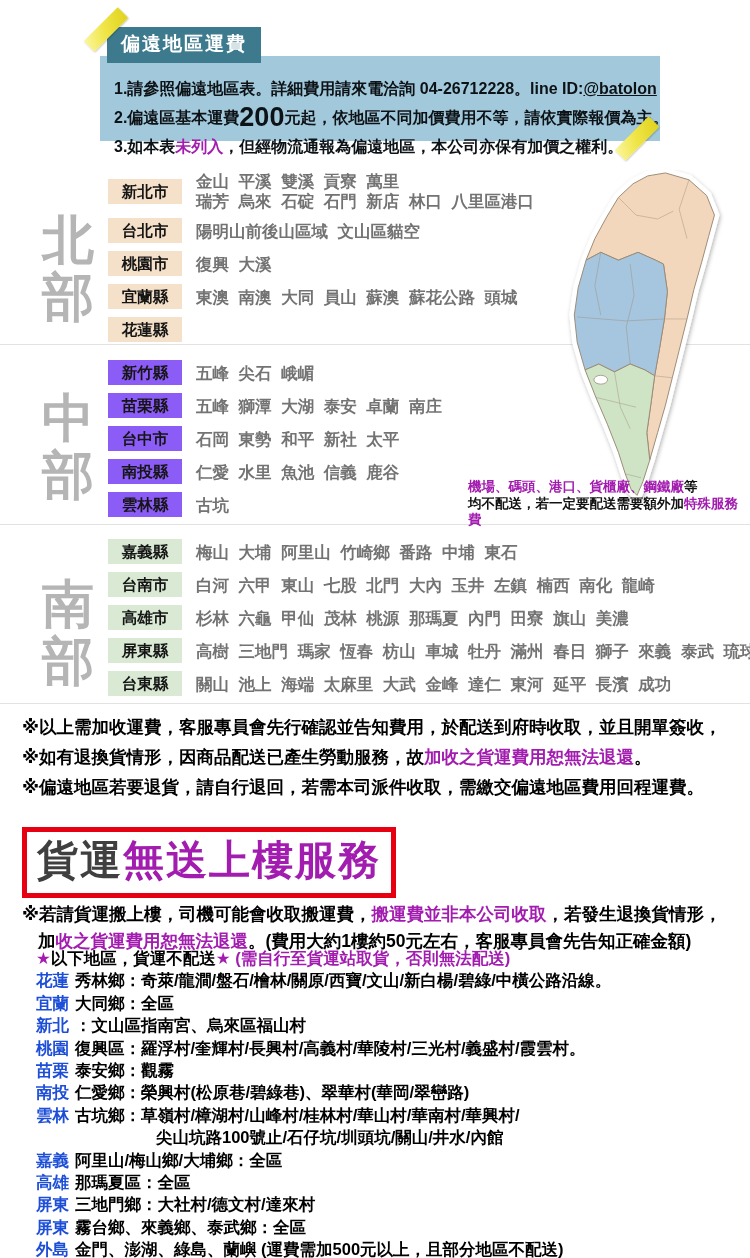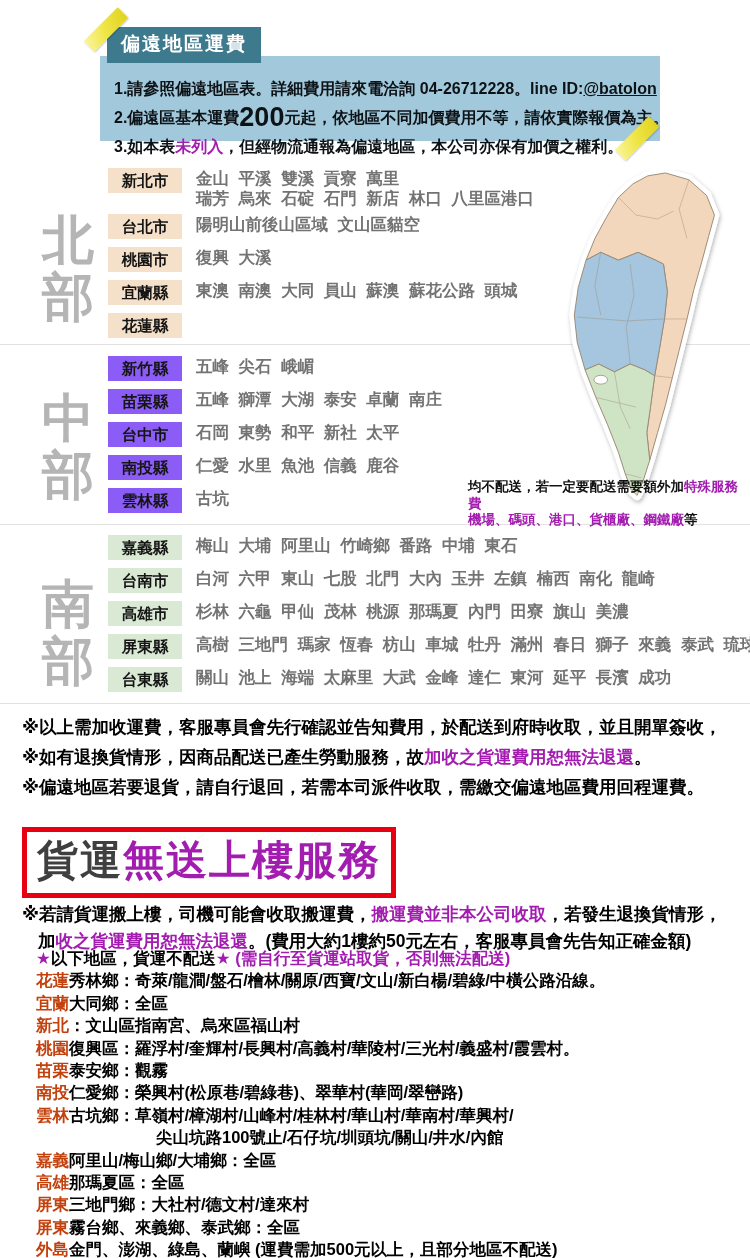--- a/index.html
+++ b/index.html
@@ -20,21 +20,21 @@
   .lineid{text-decoration:underline}
   .vlabel{position:absolute;left:42px;width:56px;font-size:52px;line-height:57px;font-weight:700;
           color:#b5b5b5;word-break:break-all;z-index:1}
   #vlabel-north{top:212px}
   #vlabel-central{top:390px}
   #vlabel-south{top:576px}
   .sec{position:absolute;left:108px;z-index:1}
   #sec-north{top:168px;width:600px}
   #sec-central{top:356px;width:600px}
   #sec-south{top:535px;width:640px}
-  .row{display:flex;height:33px;white-space:nowrap}
+  .row{display:flex;align-items:center;height:33px;white-space:nowrap}
   .row.tall{height:46px}
   .chip{flex:0 0 74px;height:25px;line-height:25px;text-align:center;font-size:15.5px;
         font-weight:700;color:#151515;margin-right:14px}
   .chip-n{background:#f5e1c9}
   .chip-c{background:#8b5cf6}
   .chip-s{background:#d9e9d4}
   .towns{font-size:16.5px;font-weight:600;color:#737373;word-spacing:5px;line-height:20px}
   .divider{position:absolute;left:0;width:750px;height:1px;background:#e2e2e2;z-index:0}
   #div1{top:344px}#div2{top:524px}#div3{top:703px}
   #map-wrap{position:absolute;left:540px;top:170px;width:196px;height:343px;z-index:2}
@@ -45,21 +45,21 @@
   .note{font-size:17.5px;font-weight:700;color:#000;line-height:26px;white-space:nowrap}
   .note-cont{padding-left:16px}
   .mt{margin-top:4px}
   #banner{position:absolute;left:22px;top:827px;border:5px solid #e60012;padding:1px 10px 5px;
           font-size:41px;font-weight:700;letter-spacing:2px;white-space:nowrap;z-index:1}
   #banner .dark{color:#3f3f3f}
   #upstairs{position:absolute;left:22px;top:901px;width:720px;z-index:1}
   #upstairs .note{line-height:27px}
   #nd{position:absolute;left:36px;top:947px;width:714px;z-index:1}
   .nd-line{font-size:16.5px;font-weight:700;line-height:22.4px;color:#000;white-space:nowrap}
-  .nd-region{color:#c2410c;}
+  .nd-region{color:#1d4ed8;margin-right:6px}
   .nd-indent{padding-left:120px}
   #nd-title{font-size:16.5px;font-weight:700;line-height:22.4px;white-space:nowrap}
 </style>
 </head>
 <body>
 
 <div class="tape" id="tape-tl"></div>
 <div id="title-box">偏遠地區運費</div>
 <div id="info-box">
   <div class="info-line"><span>1.請參照偏遠地區表。詳細費用請來電洽詢 04-26712228。line ID:</span><span class="lineid">@batolon</span></div>
@@ -165,22 +165,22 @@
       <path d="M38,150 L88,154 L127,152"></path>
       <path d="M76,206 L82,242 L92,264"></path>
       <path d="M57,232 L98,242"></path>
       <path d="M87,310 L103,314"></path>
     </g>
     <ellipse cx="62" cy="214" rx="7" ry="4.5" fill="#ffffff" stroke="#9b8a76" stroke-width="0.8"></ellipse>
   </svg>
 </div>
 
 <div id="map-note">
+  <div><span class="red">機場、碼頭、港口、貨櫃廠、鋼鐵廠</span><span>等</span></div>
   <div><span>均不配送，若一定要配送需要額外加</span><span class="red">特殊服務費</span></div>
-  <div><span class="red">機場、碼頭、港口、貨櫃廠、鋼鐵廠</span><span>等</span></div>
 </div>
 
 <div id="notes">
   <div class="note">※以上需加收運費，客服專員會先行確認並告知費用，於配送到府時收取，並且開單簽收，</div>
   <div class="note mt"><span>※如有退換貨情形，因商品配送已產生勞動服務，故</span><span class="red">加收之貨運費用恕無法退還</span><span>。</span></div>
   <div class="note mt">※偏遠地區若要退貨，請自行退回，若需本司派件收取，需繳交偏遠地區費用回程運費。</div>
 </div>
 
 <div id="banner">
   <span class="dark">貨運</span><span class="red">無送上樓服務</span>

